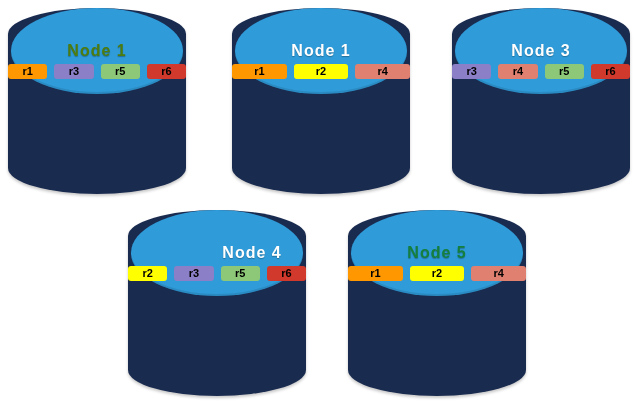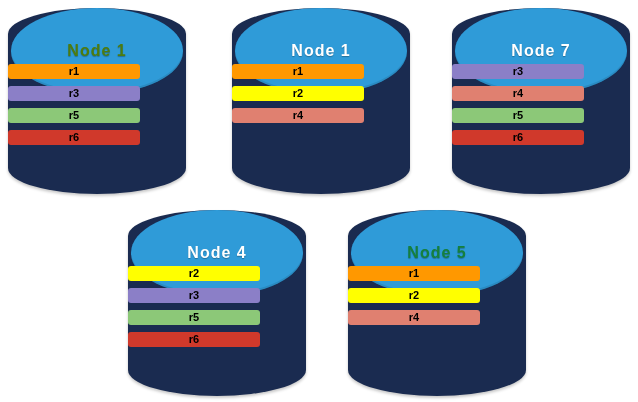--- a/index.html
+++ b/index.html
@@ -63,21 +63,21 @@
     letter-spacing: 1px;
     text-shadow: 0 1px 1px rgba(0,0,0,0.28);
     white-space: nowrap;
   }
 
   .bars {
     position: absolute;
     left: 0;
     width: 100%;
     display: flex;
-    flex-direction: column;
+    flex-direction: row;
     align-items: flex-start;
     gap: 7px;
   }
 
   .bar {
     width: 74%;
     height: 15px;
     border-radius: 3px;
     display: flex;
     align-items: center;
@@ -110,32 +110,32 @@
       <div class="node-title" style="color: rgb(255, 255, 255);">Node 1</div>
       <div class="bars" style="top: 56px;">
         <div class="bar" style="background: rgb(255, 152, 0); color: rgb(0, 0, 0);">r1</div>
         <div class="bar" style="background: rgb(255, 255, 0); color: rgb(0, 0, 0);">r2</div>
         <div class="bar" style="background: rgb(224, 128, 112); color: rgb(0, 0, 0);">r4</div>
       </div>
     </div>
     <div class="node" style="left: 452px; top: 8px; width: 178px; height: 186px;">
       <div class="cyl-body" style="background: rgb(26, 43, 80);"></div>
       <div class="cyl-top" style="background: rgb(47, 155, 216);"></div>
-      <div class="node-title" style="color: rgb(255, 255, 255);">Node 7</div>
+      <div class="node-title" style="color: rgb(255, 255, 255);">Node 3</div>
       <div class="bars" style="top: 56px;">
         <div class="bar" style="background: rgb(139, 127, 199); color: rgb(0, 0, 0);">r3</div>
         <div class="bar" style="background: rgb(224, 128, 112); color: rgb(0, 0, 0);">r4</div>
         <div class="bar" style="background: rgb(140, 200, 120); color: rgb(0, 0, 0);">r5</div>
         <div class="bar" style="background: rgb(208, 57, 43); color: rgb(0, 0, 0);">r6</div>
       </div>
     </div>
     <div class="node" style="left: 128px; top: 210px; width: 178px; height: 186px;">
       <div class="cyl-body" style="background: rgb(26, 43, 80);"></div>
       <div class="cyl-top" style="background: rgb(47, 155, 216);"></div>
-      <div class="node-title" style="color: rgb(255, 255, 255);">Node 4</div>
+      <div class="node-title" style="color: rgb(255, 255, 255); padding-left: 35px;">Node 4</div>
       <div class="bars" style="top: 56px;">
         <div class="bar" style="background: rgb(255, 255, 0); color: rgb(0, 0, 0);">r2</div>
         <div class="bar" style="background: rgb(139, 127, 199); color: rgb(0, 0, 0);">r3</div>
         <div class="bar" style="background: rgb(140, 200, 120); color: rgb(0, 0, 0);">r5</div>
         <div class="bar" style="background: rgb(208, 57, 43); color: rgb(0, 0, 0);">r6</div>
       </div>
     </div>
     <div class="node" style="left: 348px; top: 210px; width: 178px; height: 186px;">
       <div class="cyl-body" style="background: rgb(26, 43, 80);"></div>
       <div class="cyl-top" style="background: rgb(47, 155, 216);"></div>

